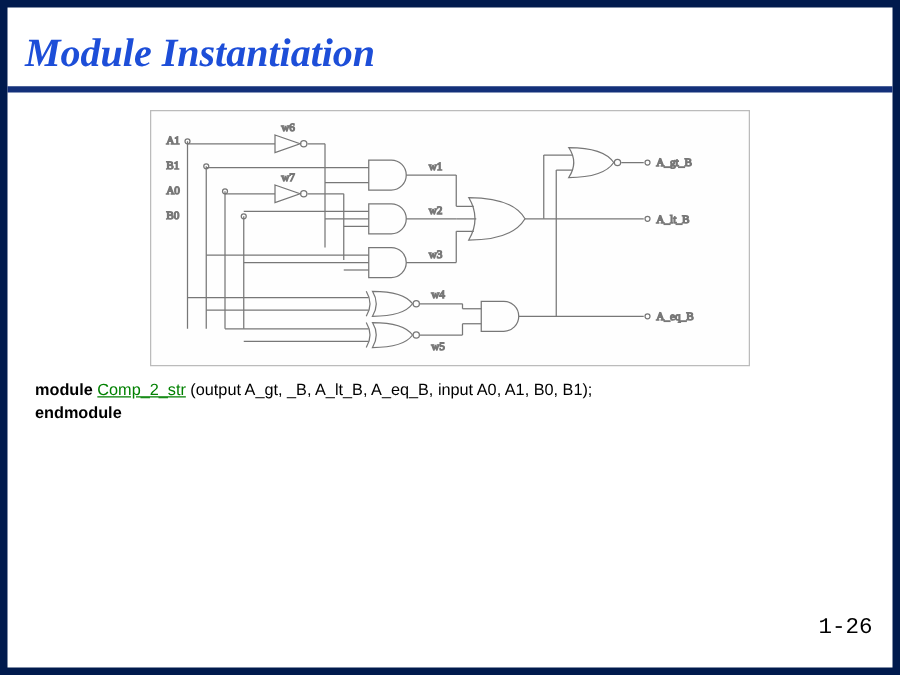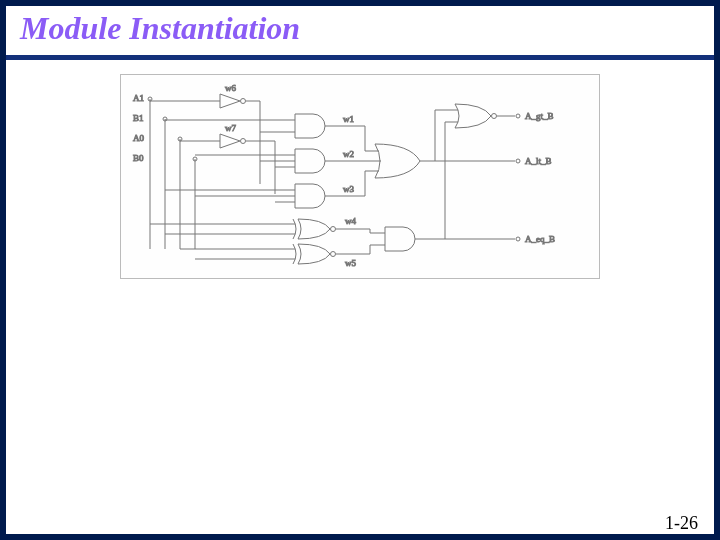--- a/index.html
+++ b/index.html
@@ -16,22 +16,22 @@
     top: 6px;
     left: 6px;
     right: 6px;
     bottom: 6px;
     background: #fff;
   }
   .title {
     font-size: 32px;
     font-weight: bold;
     font-style: italic;
-    color: #8b5cf6;
-    padding: 4px 0 8px 14px;
+    color: #1d4ed8;
+    padding: 18px 0 8px 14px;
     border-bottom: 5px solid #13307a;
     font-family: "Times New Roman", serif;
   }
   .diagram-box {
     margin: 14px auto 10px;
     width: 480px;
     height: 205px;
     border: 1px solid #bbb;
     background: #fefefe;
     display: flex;
@@ -45,23 +45,23 @@
     font-size: 13px;
     line-height: 1.35;
     padding-left: 22px;
     color: #000;
   }
   .kw { color: #000; font-weight: bold; }
   .mname { color: #008000; text-decoration: underline; }
   .code pre { font-family: Arial, sans-serif; white-space: pre; }
   .pagenum {
     position: absolute;
-    bottom: 0;
+    bottom: 22px;
     right: 16px;
-    font-family: Liberation Serif, serif;
+    font-family: Liberation Mono, monospace;
     font-size: 18px;
     color: #000;
   }
 </style>
 </head>
 <body>
 
 <div class="slide">
   <div class="title">Module Instantiation</div>
 
@@ -175,16 +175,21 @@
           <line x1="290" y1="160" x2="390" y2="160"></line>
           <line x1="320" y1="160" x2="320" y2="155"></line>
         </g>
         <circle cx="393" cy="160" r="2"></circle>
         <text x="400" y="163" fill="#666">A_eq_B</text>
       </g>
     </svg>
   </div>
 
   <div class="code">
+    <div>
+      <span class="kw">module</span>
+      <span> </span><span class="mname">Comp_2_str</span><span> (output A_gt, _B, A_lt_B, A_eq_B, input A0, A1, B0, B1);</span>
+    </div>
+    <div><span class="kw">endmodule</span></div>
   </div>
 
   <div class="pagenum">1-26</div>
 </div>
 
 </body></html>

